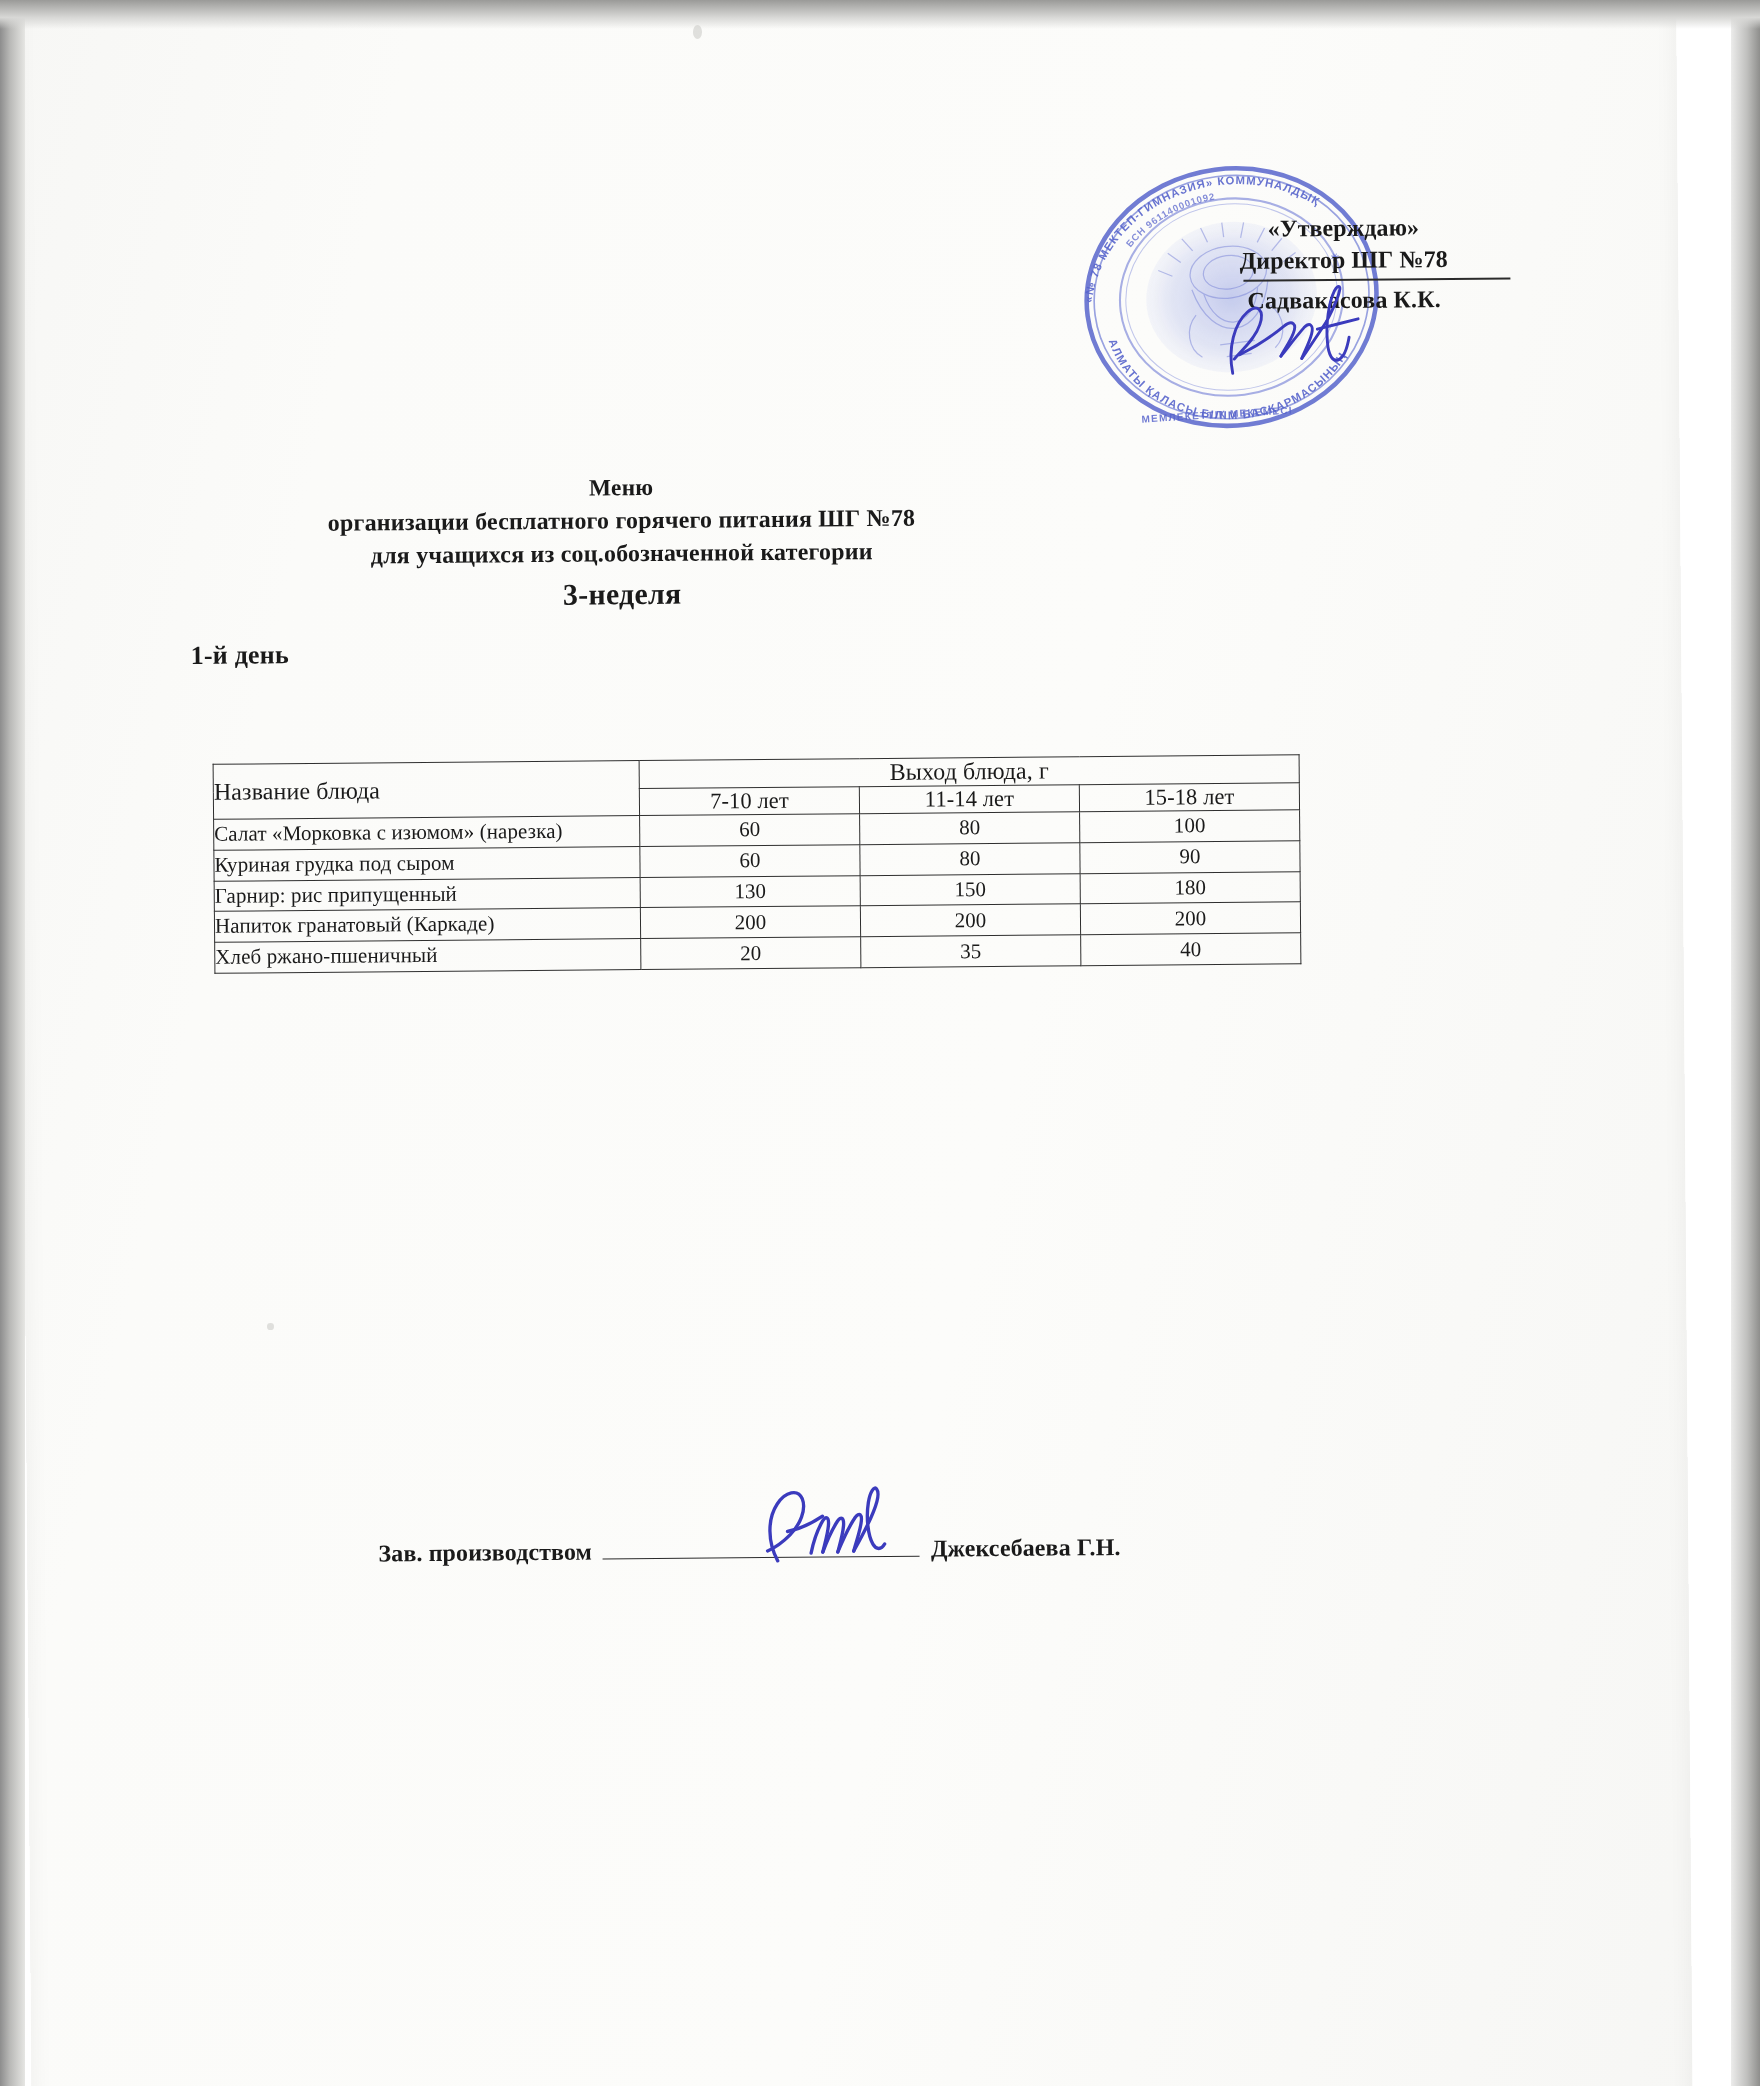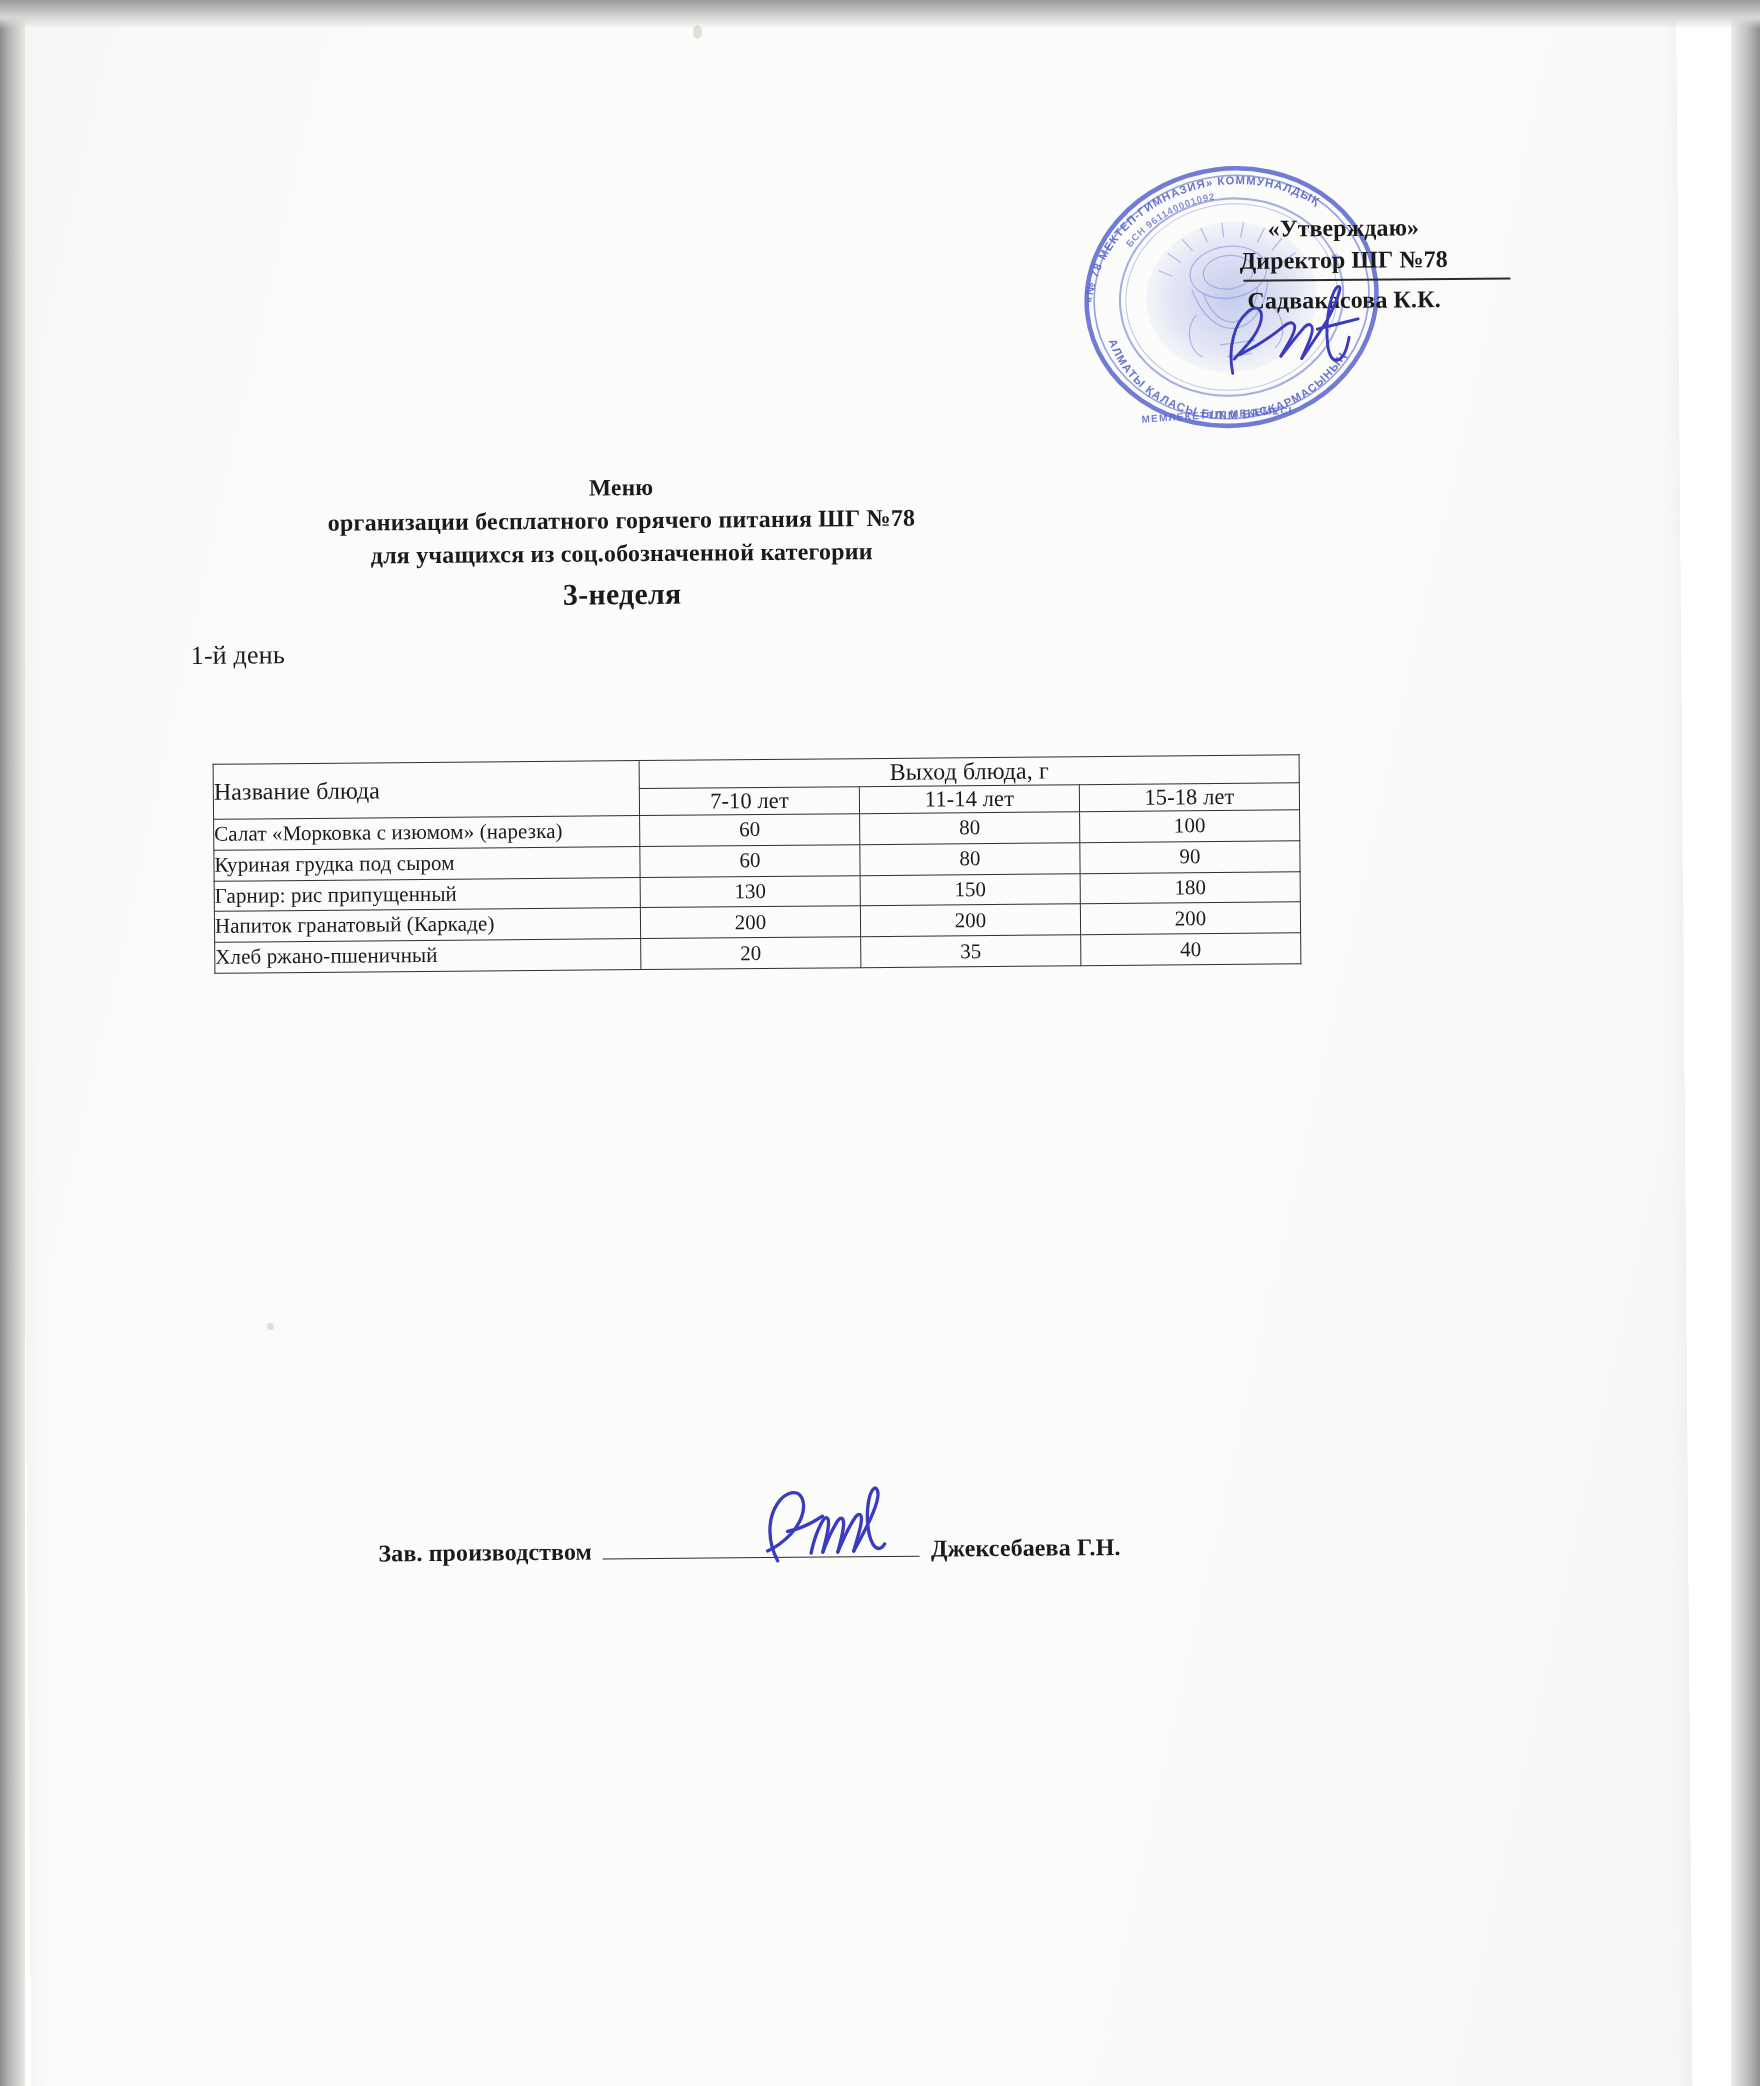--- a/index.html
+++ b/index.html
@@ -120,21 +120,21 @@
     font-weight: bold;
     margin-top: 10px;
     letter-spacing: 0.2px;
   }
 
   .day-label {
     position: absolute;
     left: 196px;
     top: 635px;
     font-size: 26px;
-    font-weight: normal;
+    font-weight: bold;
     letter-spacing: 0.2px;
   }
 
   
   .menu-table {
     position: absolute;
     left: 217px;
     top: 758px;
     width: 1085px;
     border-collapse: collapse;

